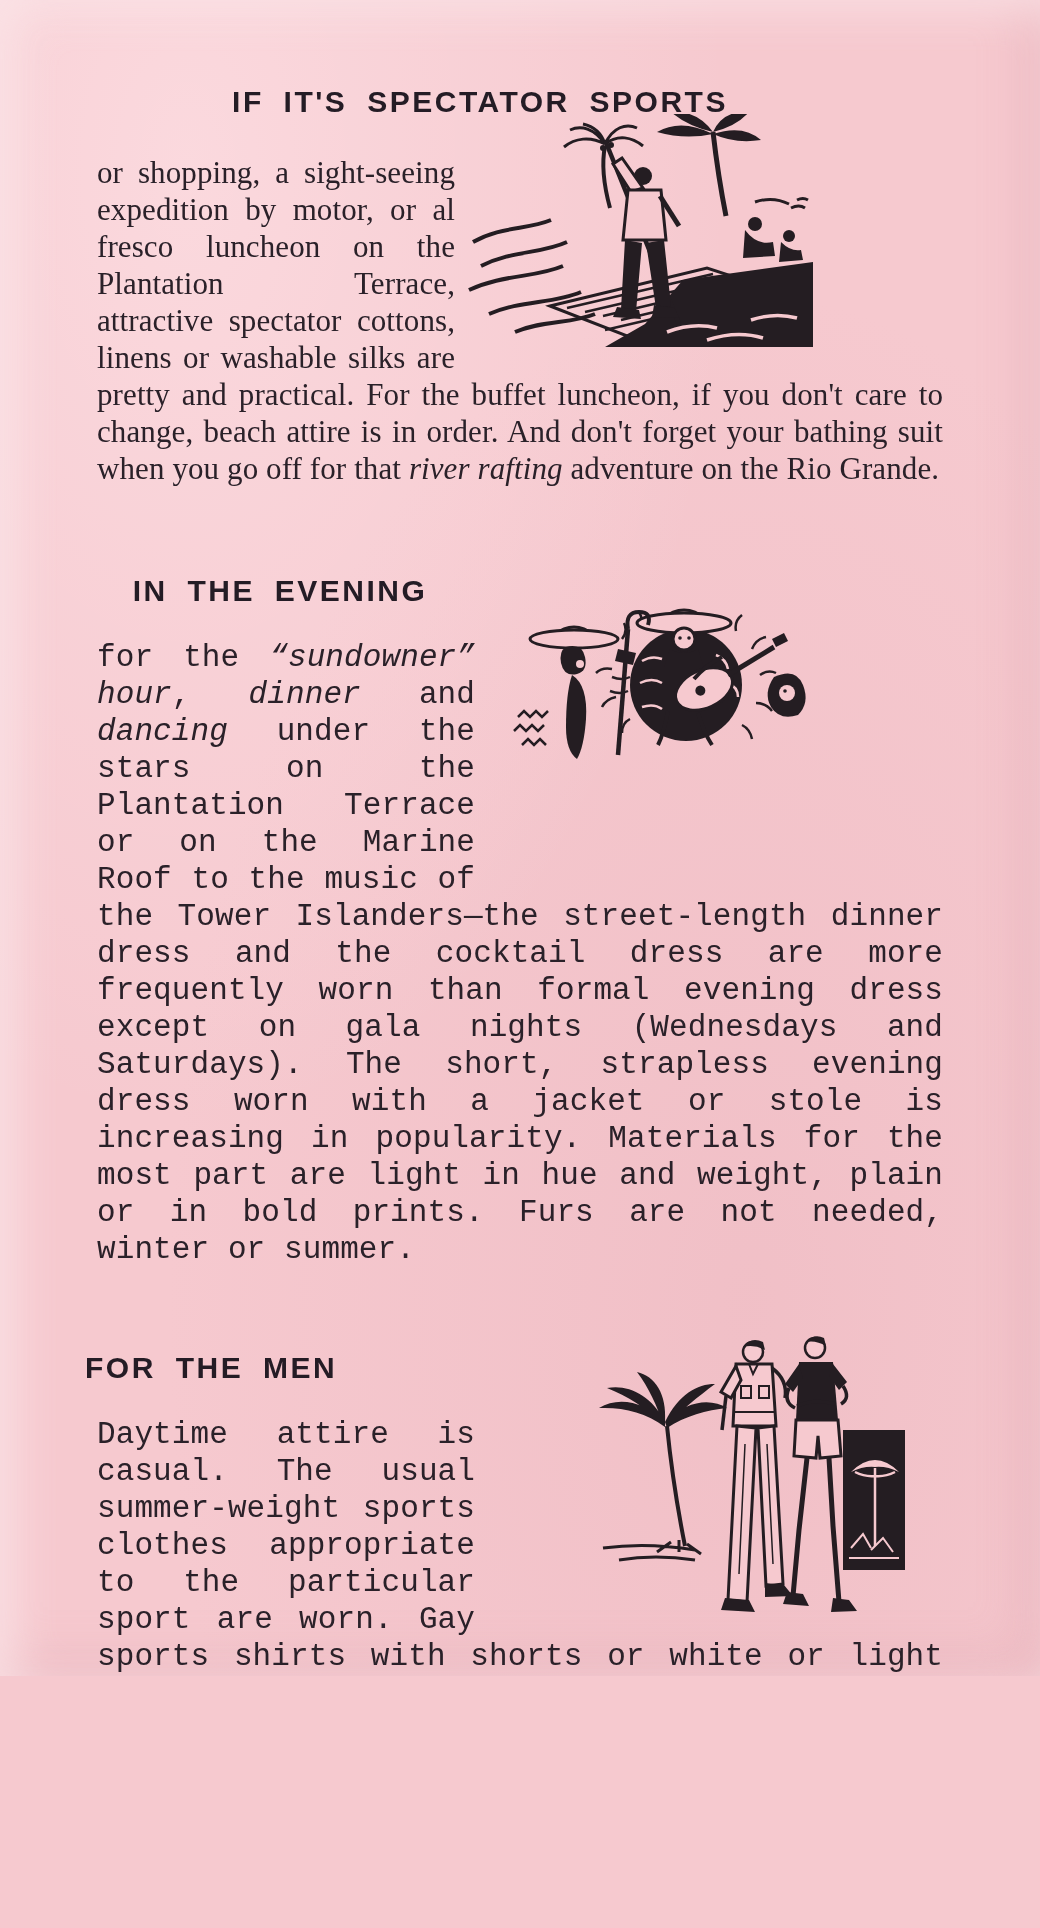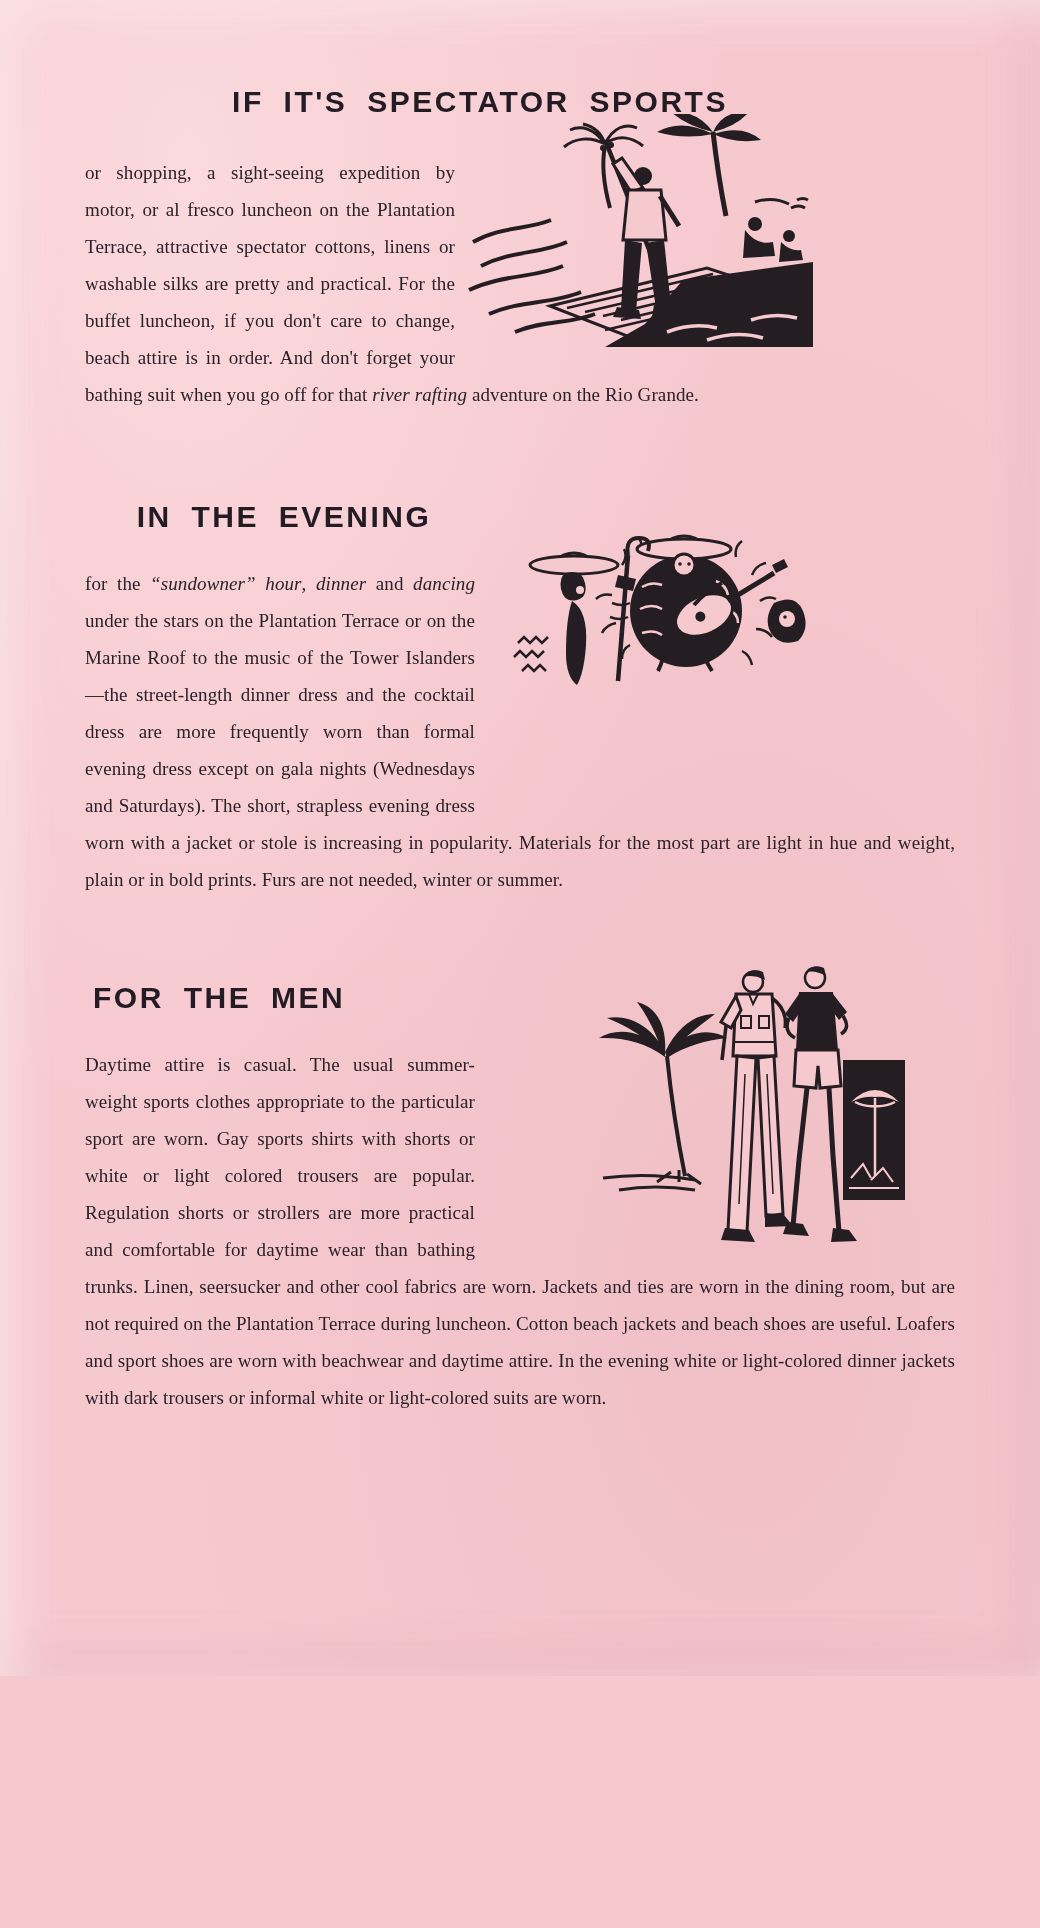--- a/index.html
+++ b/index.html
@@ -17,33 +17,33 @@
     font-family:"Liberation Serif", serif;
     color:#2a2129;
   }
   .content { padding:84px 85px 0 85px; }
 
   h2 {
     font-family:"Liberation Sans", sans-serif;
     font-weight:700;
     font-size:30px; line-height:36px;
     letter-spacing:2.5px; word-spacing:9px;
-    margin:8px; color:#241c25;
+    margin:0; color:#241c25;
   }
   .h-spectator { text-align:center; margin:0 80px 34px 0; }
   .h-evening   { text-align:center; margin-top:86px; }
   .h-men       { text-align:left; margin-top:82px; }
 
   p.body-text {
-    margin:0;
-    font-size:19px; line-height:37px;
+    margin:12px;
+    font-size:31px; line-height:37px;
     text-align:justify; text-justify:inter-word;
     letter-spacing:.1px;
   }
-  p.after-heading { margin-top:30px; }
+  p.after-heading { margin-top:30px;font-family:Liberation Mono, monospace; }
   em { font-style:italic; }
 
   .float-illo { float:right; position:relative; }
   .float-1 { width:500px; height:210px; }
   .float-1 svg { position:absolute; left:0; top:-40px; }
   .float-2 { width:480px; height:290px; }
   .float-2 svg { position:absolute; left:15px; top:18px; }
   .float-3 { width:480px; height:280px; }
   .float-3 svg { position:absolute; right:50px; top:-16px; }
 

